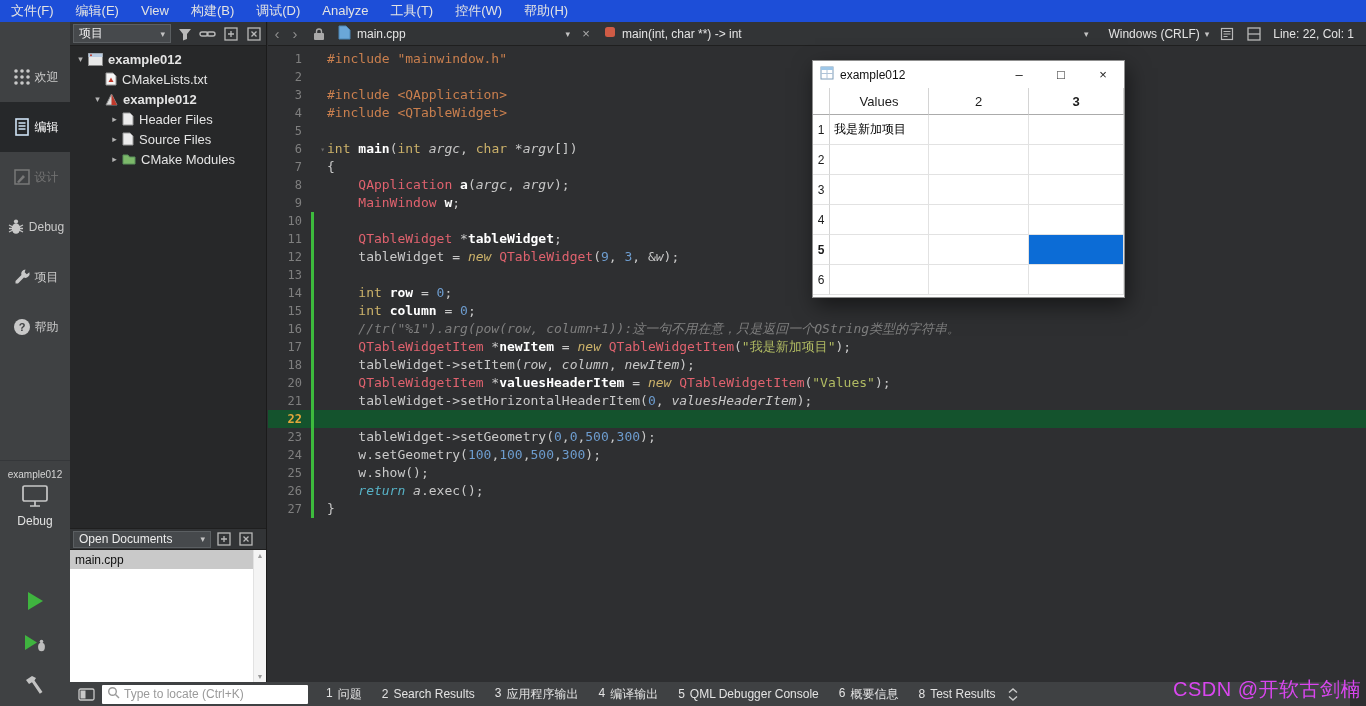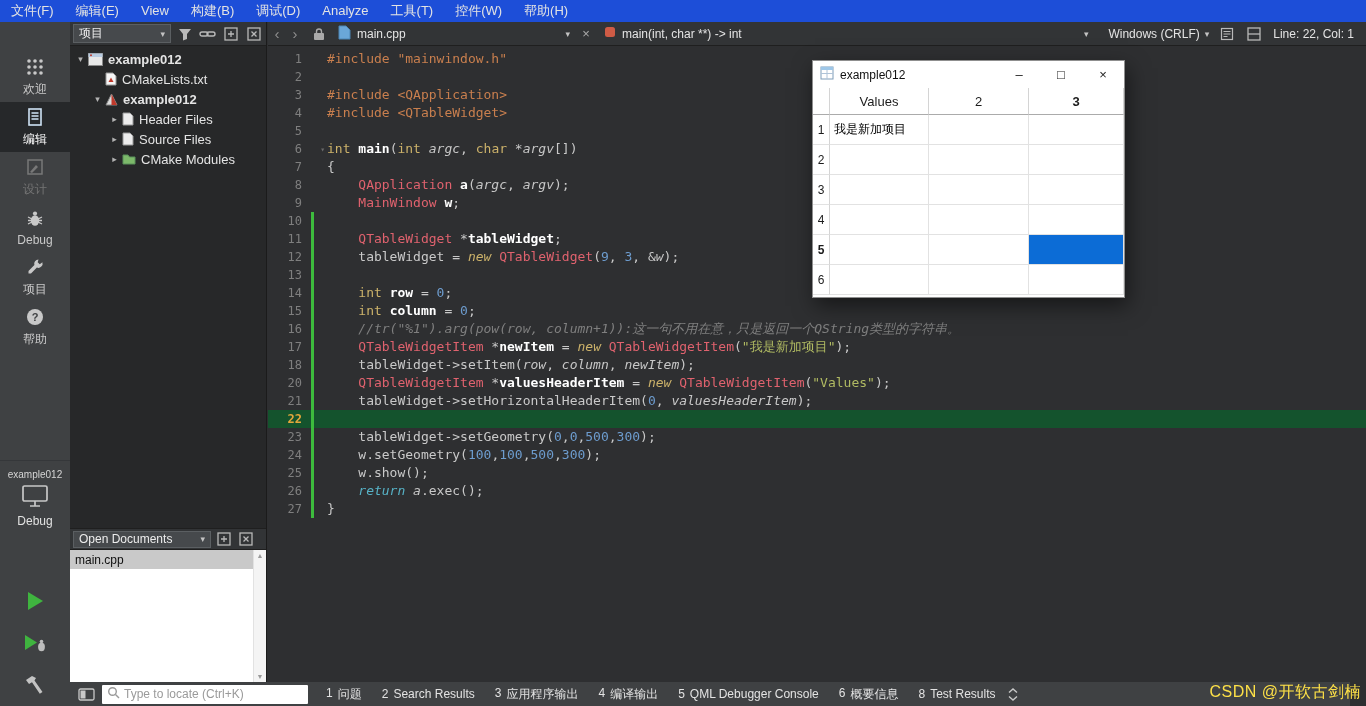--- a/index.html
+++ b/index.html
@@ -6,21 +6,21 @@
   html,body{width:1366px;height:706px;overflow:hidden}
   body{position:relative;background:#2e2f31;font-family:"Liberation Sans","DejaVu Sans",sans-serif;cursor:default}
 
   
   .menubar{position:absolute;left:0;top:0;width:100%;height:22px;background:#1d4ed8;display:flex;align-items:flex-start;z-index:6}
   .menu-item{padding:0 11px;line-height:22px;font-size:13px;color:#e3e3e3}
 
   
   .modebar{position:absolute;left:0;top:22px;bottom:0;width:70px;background:#3f4143;z-index:5}
   .mode-list{padding-top:30px;display:flex;flex-direction:column}
-  .mode-item{height:50px;display:flex;flex-direction:column;align-items:center;justify-content:center;gap:3px;color:#c9c9c9;font-size:12px}
+  .mode-item{height:50px;display:flex;flex-direction:row;align-items:center;justify-content:center;gap:3px;color:#c9c9c9;font-size:12px}
   .mode-item.selected{background:#26282a;color:#fff}
   .mode-item.disabled{color:#747474}
   .micon{display:flex;height:22px;align-items:center}
   .kit{position:absolute;top:438px;left:0;width:70px;text-align:center;border-top:1px solid #35373a;padding-top:8px}
   .kit-project{font-size:10px;color:#d5d5d5;margin-bottom:4px}
   .kit-icon{display:inline-flex}
   .kit-config{font-size:12px;color:#e2e2e2;margin-top:2px}
   .run-group{position:absolute;bottom:8px;left:0;width:70px;display:flex;flex-direction:column;align-items:center;gap:16px}
   .runbtn{display:flex;width:26px;height:26px;align-items:center;justify-content:center}
 
@@ -96,21 +96,21 @@
 
   
   .statusbar{position:absolute;left:70px;right:16px;bottom:0;height:24px;background:#3f4143;display:flex;align-items:center;color:#e3e3e3;font-size:12px;z-index:6}
   .sb-toggle{margin-left:8px;display:flex}
   .locator{margin-left:7px;width:206px;height:19px;background:#fff;border-radius:1px;display:flex;align-items:center;padding:0 5px;gap:4px}
   .locator input{border:none;outline:none;background:transparent;font-size:12px;color:#333;width:100%;font-family:inherit}
   .locator input::placeholder{color:#9a9a9a}
   .panes{display:flex;align-items:center;margin-left:8px}
   .pane{padding:0 10px;display:flex;gap:5px;white-space:nowrap}
   .updown{margin-left:2px;display:flex}
-  .watermark{position:absolute;right:5px;bottom:3px;font-size:16px;color:#fde047;z-index:30;letter-spacing:.5px;white-space:nowrap}
+  .watermark{position:absolute;right:5px;bottom:3px;font-size:20px;color:#d946ef;z-index:30;letter-spacing:.5px;white-space:nowrap}
 </style>
 </head>
 <body>
 
 <div class="menubar" id="menubar">
     <div class="menu-item">文件(F)</div>
     <div class="menu-item">编辑(E)</div>
     <div class="menu-item">View</div>
     <div class="menu-item">构建(B)</div>
     <div class="menu-item">调试(D)</div>

